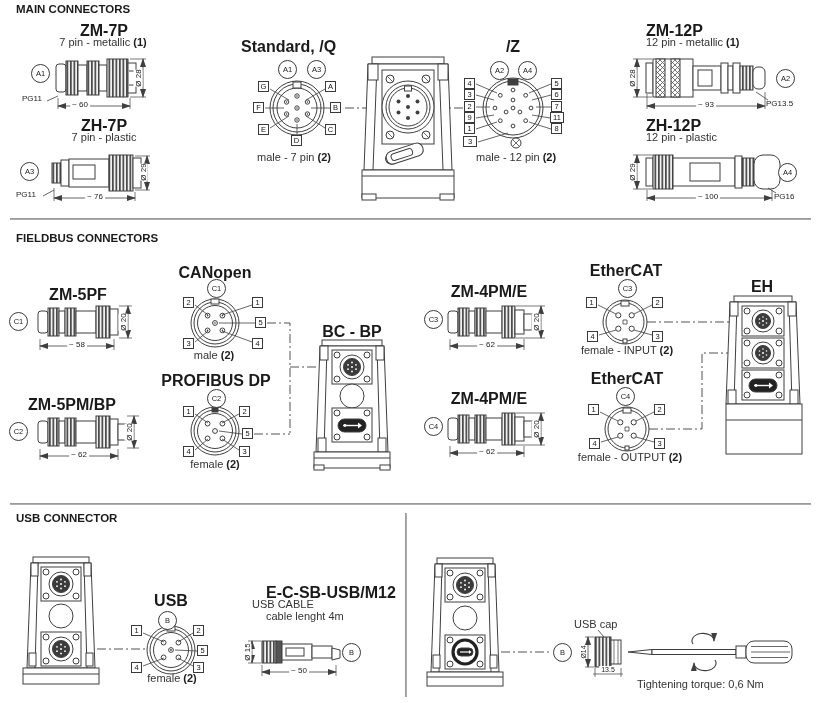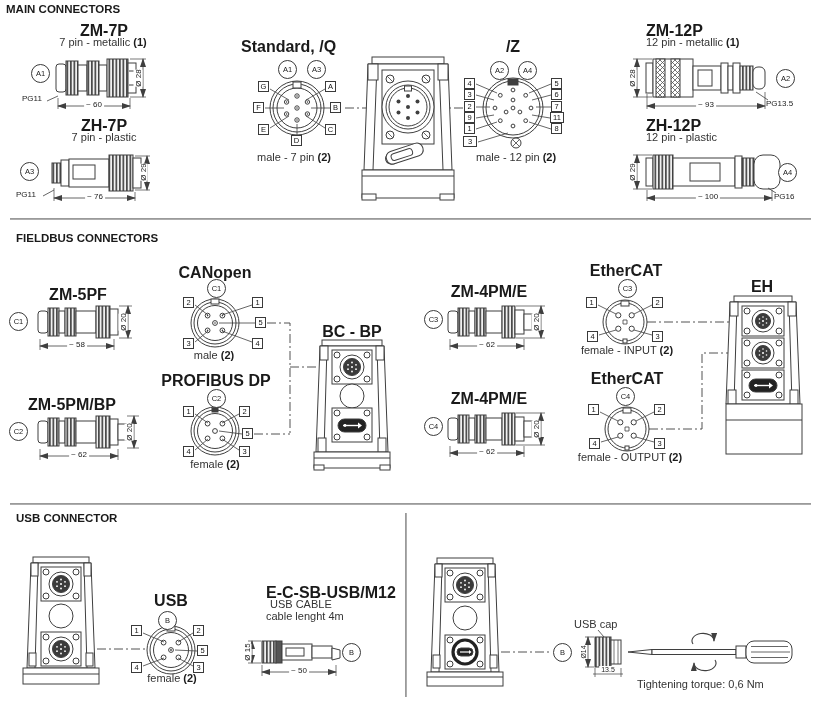--- a/index.html
+++ b/index.html
@@ -642,29 +642,29 @@
       <rect x="746" y="641" width="46" height="22" rx="8" fill="#fff"></rect>
       <line x1="751" y1="646.5" x2="788" y2="646.5" stroke-width="0.8"></line>
       <line x1="751" y1="652" x2="790" y2="652" stroke-width="0.8"></line>
       <line x1="751" y1="657.5" x2="788" y2="657.5" stroke-width="0.8"></line>
       <path d="M693,644 a11,7.5 0 1 1 21,-3" stroke-width="1.1" marker-end="url(#ar)"></path>
       <path d="M715,660 a11,7.5 0 1 1 -21,3" stroke-width="1.1" marker-end="url(#ar)"></path>
     </g>
   </g>
 </svg>
 
-<div class="sec" style="left:6px;top:3px">MAIN CONNECTORS</div>
+<div class="sec" style="left:16px;top:3px">MAIN CONNECTORS</div>
 <div class="sec" style="left:16px;top:232px">FIELDBUS CONNECTORS</div>
 <div class="sec" style="left:16px;top:512px">USB CONNECTOR</div>
 
 <div class="name c" style="left:104px;top:22px">ZM-7P</div>
 <div class="t c" style="left:103px;top:36px"><span>7 pin - metallic </span><span class="b">(1)</span></div>
 <div class="ref" style="left:31px;top:64px">A1</div>
 <div class="g" style="left:22px;top:94px">PG11</div>
-<div class="dim c" style="left:94px;top:100px">~ 60</div>
+<div class="dim c" style="left:80px;top:100px">~ 60</div>
 <div class="dimv" style="left:138px;top:78px">Ø 28</div>
 
 <div class="name c" style="left:104px;top:117px">ZH-7P</div>
 <div class="t c" style="left:104px;top:131px">7 pin - plastic</div>
 <div class="ref" style="left:20px;top:162px">A3</div>
 <div class="g" style="left:16px;top:190px">PG11</div>
 <div class="dim c" style="left:95px;top:192px">~ 76</div>
 <div class="dimv" style="left:143px;top:172px">Ø 29</div>
 
 <div class="name" style="left:241px;top:38px">Standard, /Q</div>
@@ -770,21 +770,21 @@
 <div class="name c" style="left:171px;top:592px">USB</div>
 <div class="ref" style="left:158px;top:611px">B</div>
 <div class="pbox" style="left:131px;top:625px">1</div>
 <div class="pbox" style="left:193px;top:625px">2</div>
 <div class="pbox" style="left:197px;top:645px">5</div>
 <div class="pbox" style="left:131px;top:662px">4</div>
 <div class="pbox" style="left:193px;top:662px">3</div>
 <div class="cap c" style="left:172px;top:672px"><span>female </span><span class="b">(2)</span></div>
 
 <div class="name" style="left:266px;top:584px">E-C-SB-USB/M12</div>
-<div class="t" style="left:270px;top:598px">USB CABLE</div>
+<div class="t" style="left:252px;top:598px">USB CABLE</div>
 <div class="t" style="left:266px;top:610px">cable lenght 4m</div>
 <div class="dimv" style="left:247px;top:652px">Ø 15</div>
 <div class="dim c" style="left:299px;top:666px">~ 50</div>
 <div class="ref" style="left:342px;top:643px">B</div>
 
 <div class="ref" style="left:553px;top:643px">B</div>
 <div class="t" style="left:574px;top:618px">USB cap</div>
 <div class="dimv sm" style="left:583px;top:652px">Ø14</div>
 <div class="dim sm c" style="left:608px;top:666px">13.5</div>
 <div class="t" style="left:637px;top:678px">Tightening torque: 0,6 Nm</div>

